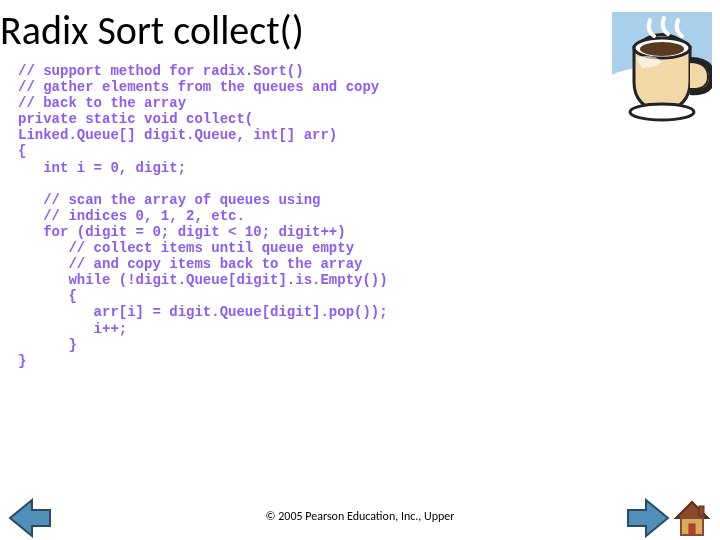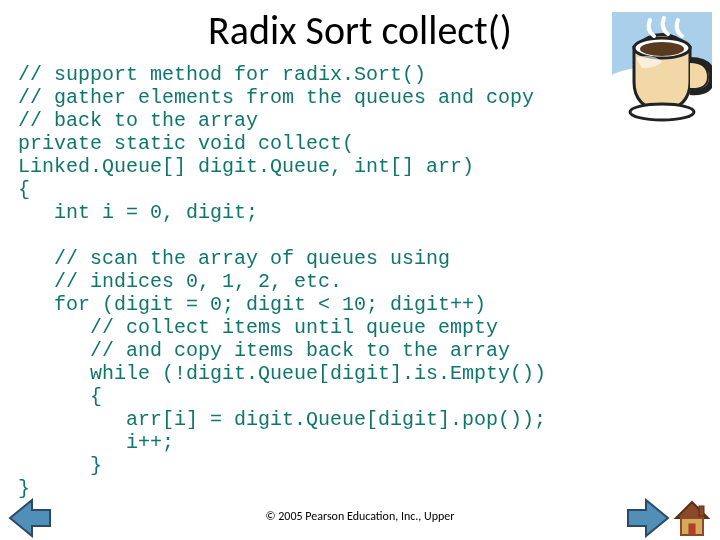--- a/index.html
+++ b/index.html
@@ -1,18 +1,18 @@
 <!DOCTYPE html>
 <html><head>
 <meta charset="utf-8">
 <style>
   html,body{margin:0;padding:0;width:720px;height:540px;background:#fff;font-family:sans-serif;overflow:hidden}
   .slide{position:relative;width:720px;height:540px;box-sizing:border-box}
-  .title{font-family:"Calibri","Segoe UI",sans-serif;font-size:40px;text-align:center;margin-top:6px;color:#000}
-  .code{font-family:"Courier New",monospace;font-weight:normal;font-size:20px;line-height:1.15;white-space:pre;margin:8px 0 0 18px;color:#0f766e}
+  .title{font-family:"Calibri","Segoe UI",sans-serif;font-size:40px;text-align:left;margin-top:6px;color:#000}
+  .code{font-family:"Courier New",monospace;font-weight:bold;font-size:14px;line-height:1.15;white-space:pre;margin:8px 0 0 18px;color:#8b5cf6}
   .footer{position:absolute;left:0;right:0;bottom:22px;text-align:center;font-family:"Calibri","Segoe UI",sans-serif;font-size:12px;line-height:1.15;color:#000}
   .cup{position:absolute;top:6px;right:8px;width:100px;height:110px}
   .nav{position:absolute;bottom:8px}
   .nav.prev{left:8px}
   .nav.next{right:50px}
   .house{position:absolute;bottom:8px;right:8px}
   svg{display:block}
 </style>
 </head>
 <body>

